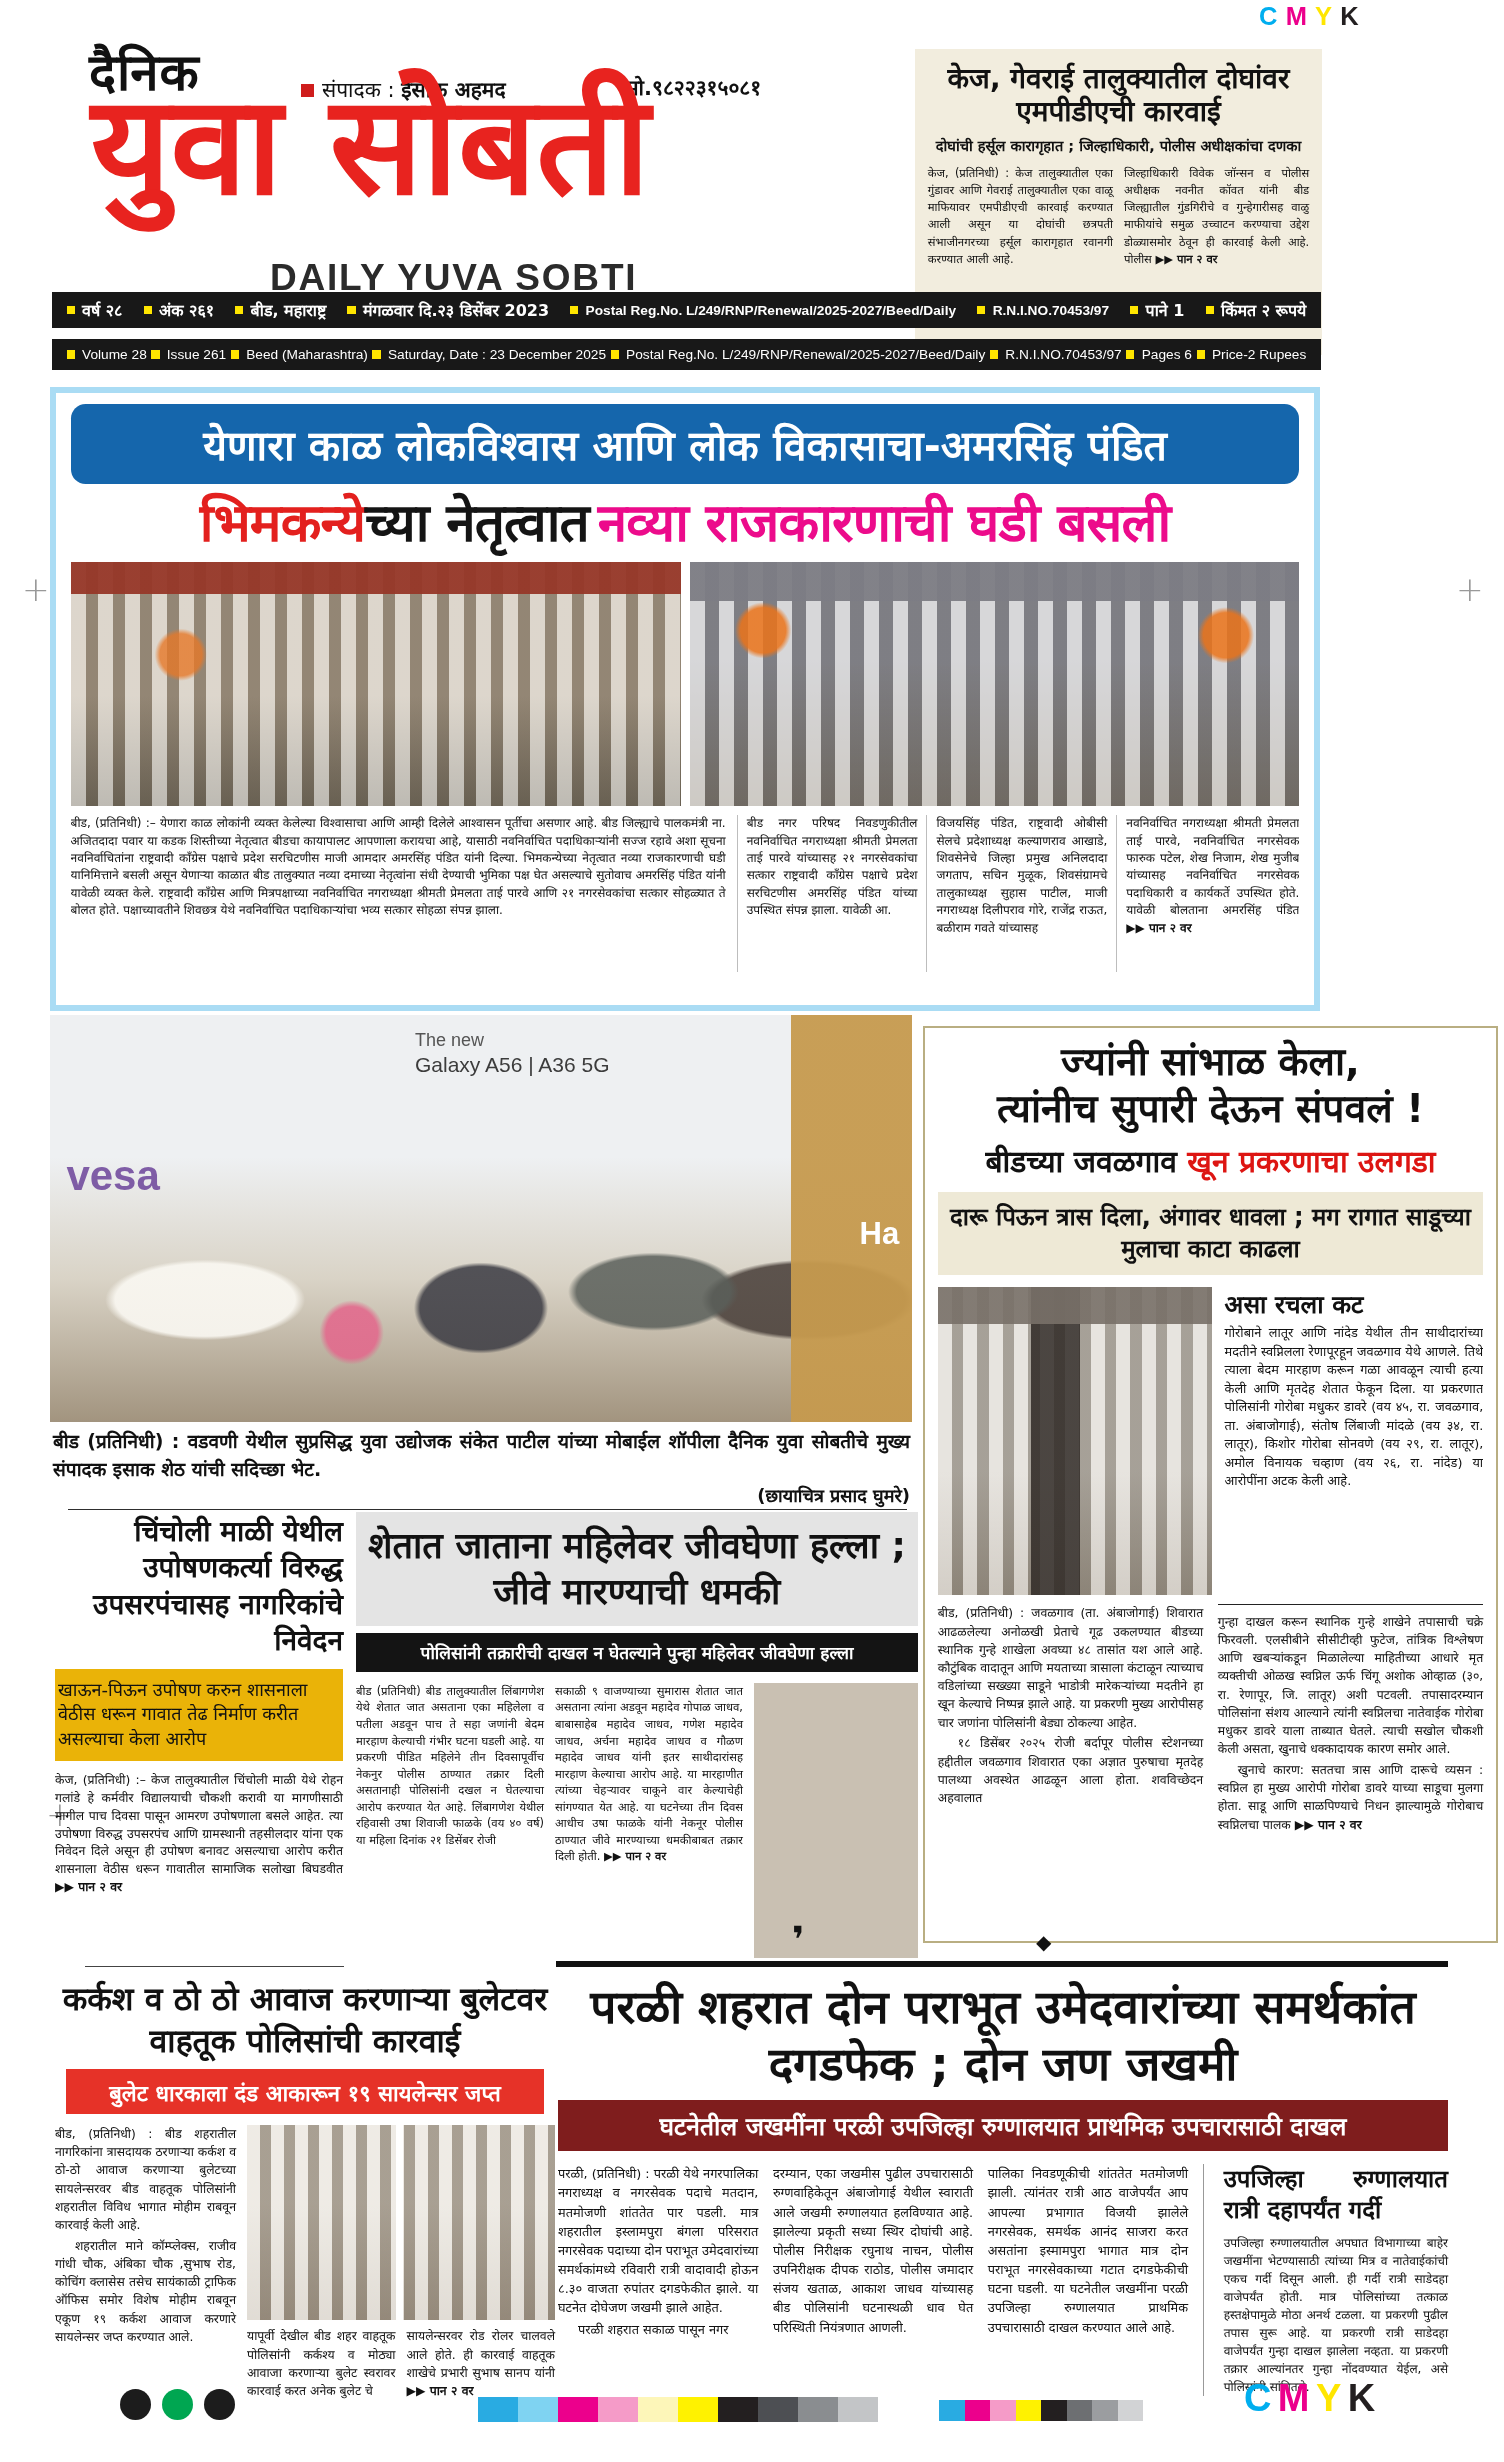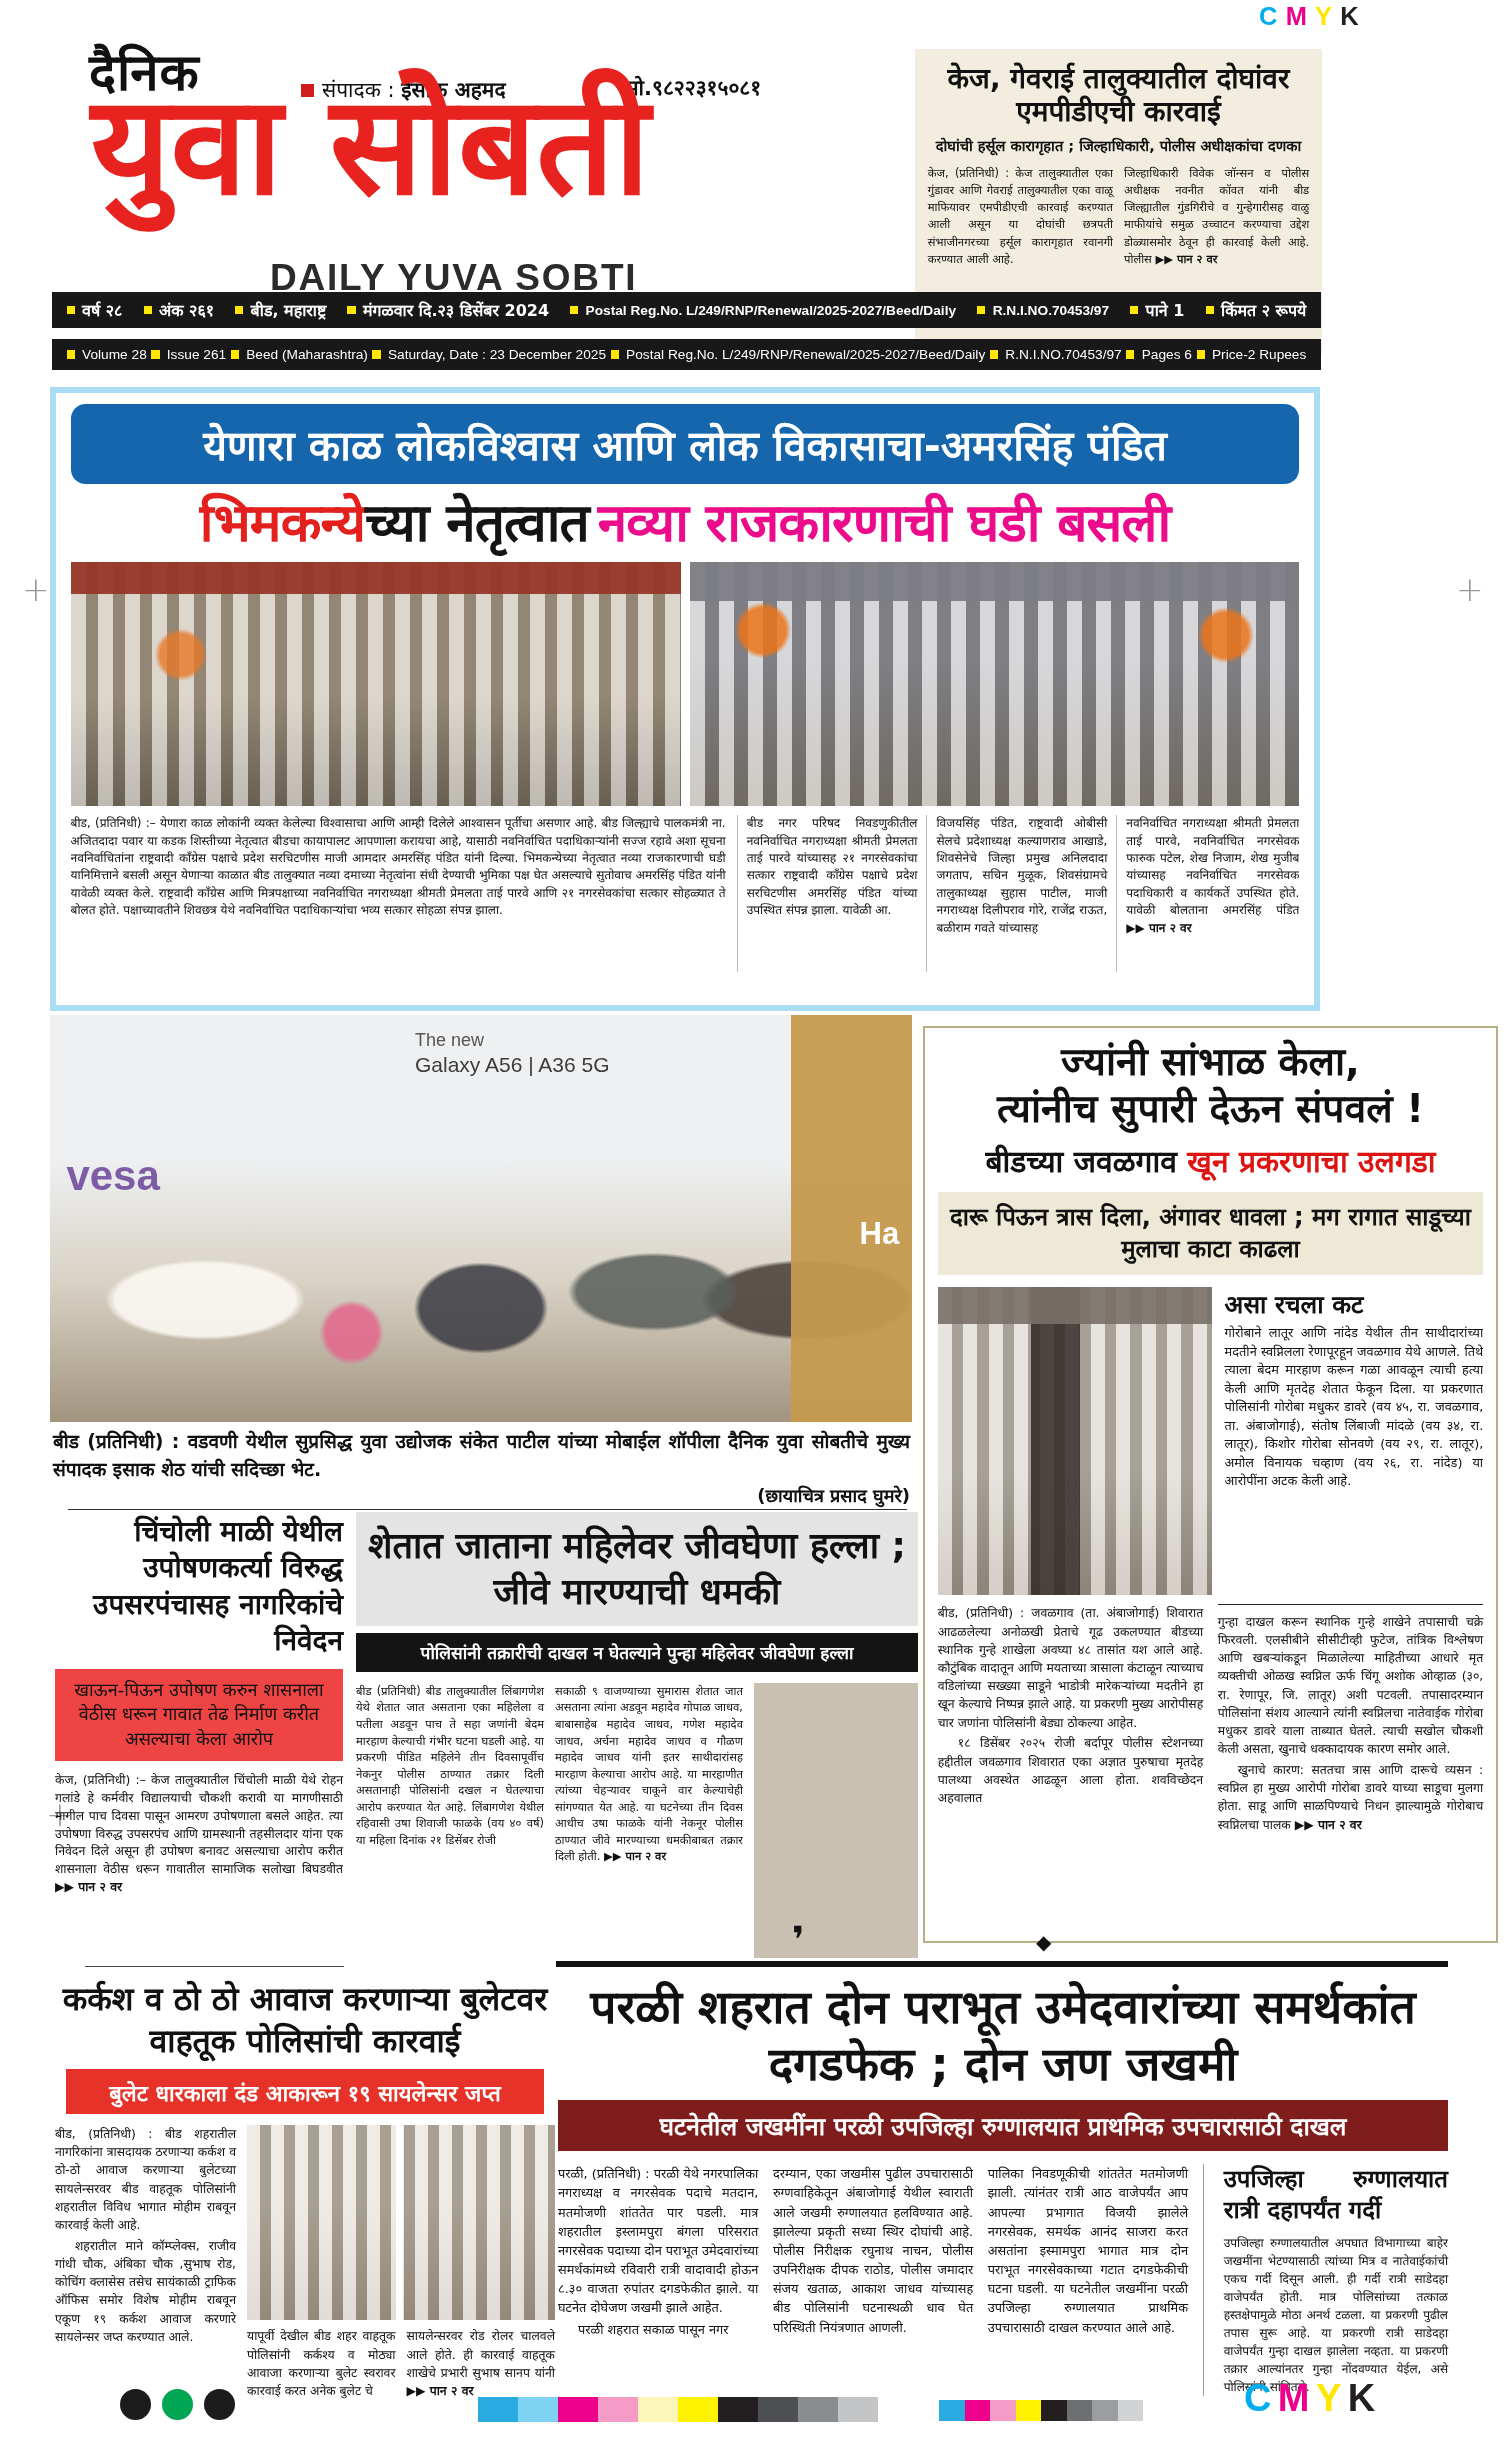--- a/index.html
+++ b/index.html
@@ -112,21 +112,21 @@
   .cr-plot-title{font-size:24.6px;font-weight:bold;}
   .cr-plot-text{font-size:12.8px;line-height:1.45;margin-top:3.6px;}
   .cr-colsrow{display:flex;gap:14.6px;margin-top:9px;font-size:12.3px;line-height:1.48;}
   .cr-colsrow>div{flex:1;}
   .cr-hr{border-top:1.8px solid #222;margin-bottom:7.3px;}
   .indent{text-indent:20px;margin-top:2.7px;}
 
   
   #hunger{left:55px;top:1514px;width:288px;}
   .hu-h{font-size:28px;font-weight:bold;text-align:right;line-height:1.3;}
-  .hu-sub{margin-top:9px;background:#ef4444;padding:9px 14px;font-size:18px;text-align:center;line-height:1.38;}
+  .hu-sub{margin-top:9px;background:#eab308;padding:9px 3px;font-size:18px;text-align:left;line-height:1.38;}
   .hu-body{margin-top:11px;font-size:12.3px;line-height:1.45;}
   #hunger-rule{left:85px;top:1966px;width:259px;border-top:1.8px solid #444;}
 
   
   #attack{left:356px;top:1512px;width:562px;}
   .at-h{background:#e4e4e4;padding:11px 7.3px;font-size:36px;font-weight:bold;text-align:center;line-height:1.28;}
   .at-bar{background:#141414;color:#fff;margin-top:6.4px;padding:8.2px 5.5px;font-size:17.3px;font-weight:bold;text-align:center;white-space:nowrap;}
   .at-row{display:flex;gap:11px;margin-top:11px;height:275px;overflow:hidden;font-size:11.4px;line-height:1.45;}
   .at-c{width:188px;flex:none;}
   .at-photo{flex:1;}
@@ -201,21 +201,21 @@
     <span class="bar-item">
         <span class="sq"></span>
         <span>अंक २६१</span>
       </span>
     <span class="bar-item">
         <span class="sq"></span>
         <span>बीड, महाराष्ट्र</span>
       </span>
     <span class="bar-item">
         <span class="sq"></span>
-        <span>मंगळवार दि.२३ डिसेंबर 2024</span>
+        <span>मंगळवार दि.२३ डिसेंबर 2023</span>
       </span>
     <span class="bar-item lat">
         <span class="sq"></span>
         <span>Postal Reg.No. L/249/RNP/Renewal/2025-2027/Beed/Daily</span>
       </span>
     <span class="bar-item lat">
         <span class="sq"></span>
         <span>R.N.I.NO.70453/97</span>
       </span>
     <span class="bar-item">

